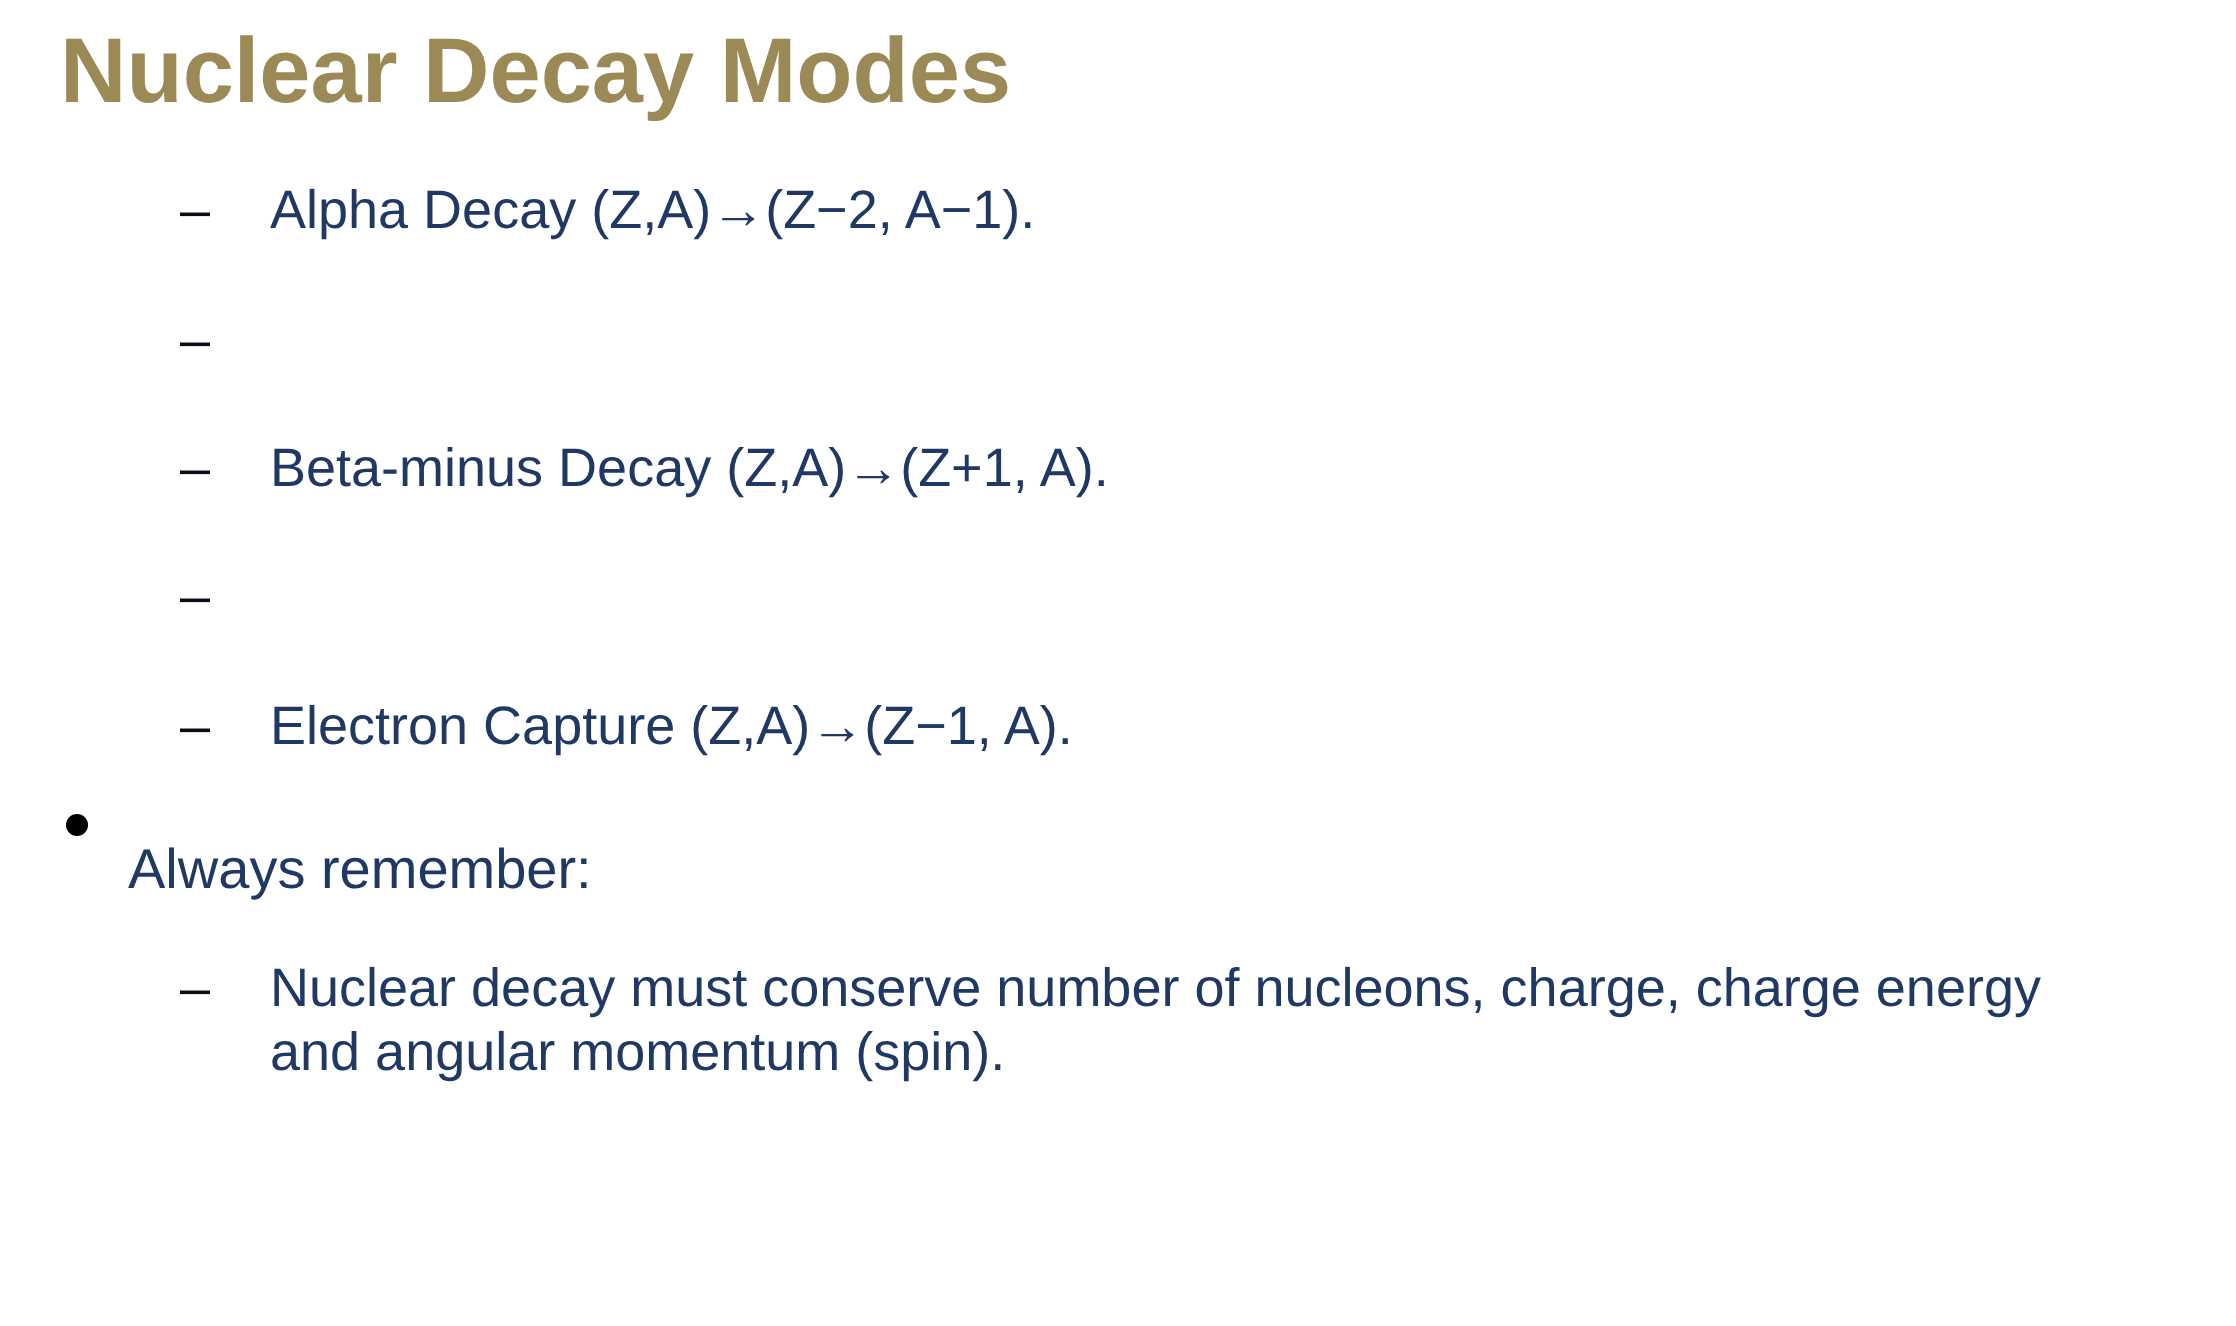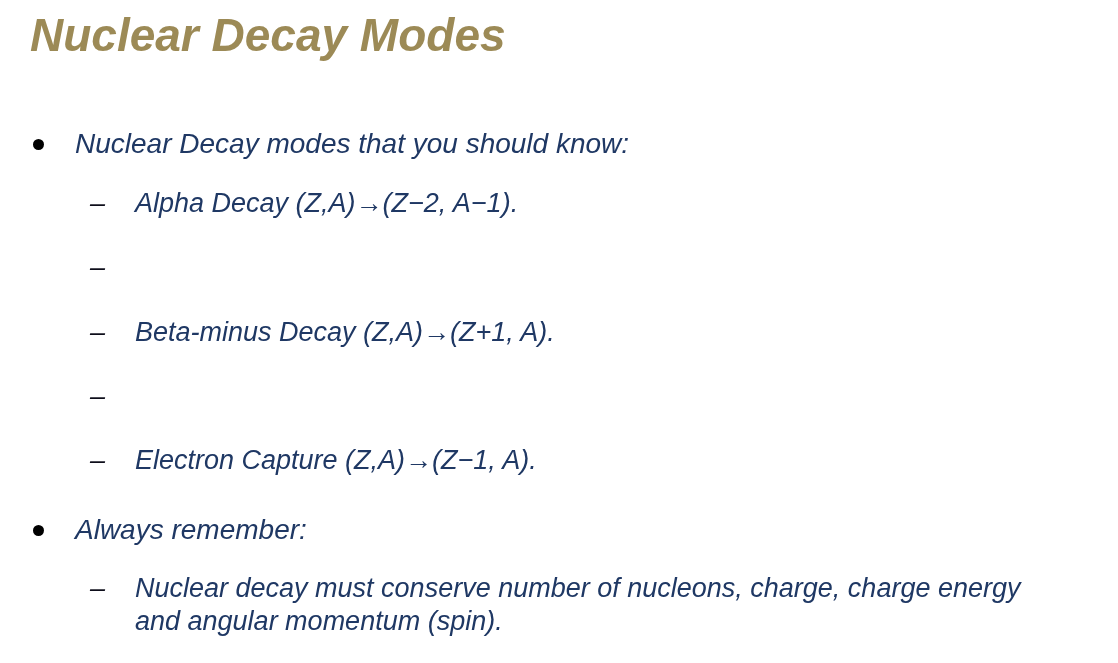--- a/index.html
+++ b/index.html
@@ -3,21 +3,20 @@
 <meta charset="utf-8">
 <style>
   html, body { margin: 0; padding: 0; background: #ffffff; }
   .slide {
     position: relative;
     width: 1118px;
     height: 663px;
     background: #ffffff;
     font-family: "Liberation Sans", sans-serif;
     overflow: hidden;
-    font-style: italic;
   }
   .title {
     margin: 0;
     padding: 8px 0 0 30px;
     font-size: 46px;
     line-height: 1.2;
     font-weight: bold;
     color: #9c8a56;
     letter-spacing: 0px;
   }
@@ -48,36 +47,32 @@
   }
   .l2 .dash {
     flex: none;
     width: 45px;
     color: #0d0d1a;
   }
   .l2 .txt { max-width: 900px; }
   .mt-first { margin-top: 64px; }
   .mt-sub1  { margin-top: 26px; }
   .mt-sub   { margin-top: 32px; }
-  .mt-main2 { margin-top: 36px; }
+  .mt-main2 { margin-top: 16px; flex-direction: column; }
   .mt-sublast { margin-top: 26px; }
 </style>
 </head>
 <body>
 
 <div class="slide">
 
   <h1 class="title">Nuclear Decay Modes</h1>
 
   <div>
 
-    <div class="l1 mt-first">
-      <span class="dot"></span>
-      <span class="txt">Nuclear Decay modes that you should know:</span>
-    </div>
 
     <div class="l2 mt-sub1">
       <span class="dash">–</span>
       <span class="txt">Alpha Decay (Z,A)→(Z−2, A−1).</span>
     </div>
 
     <div class="l2 mt-sub">
       <span class="dash">–</span>
     </div>
 

